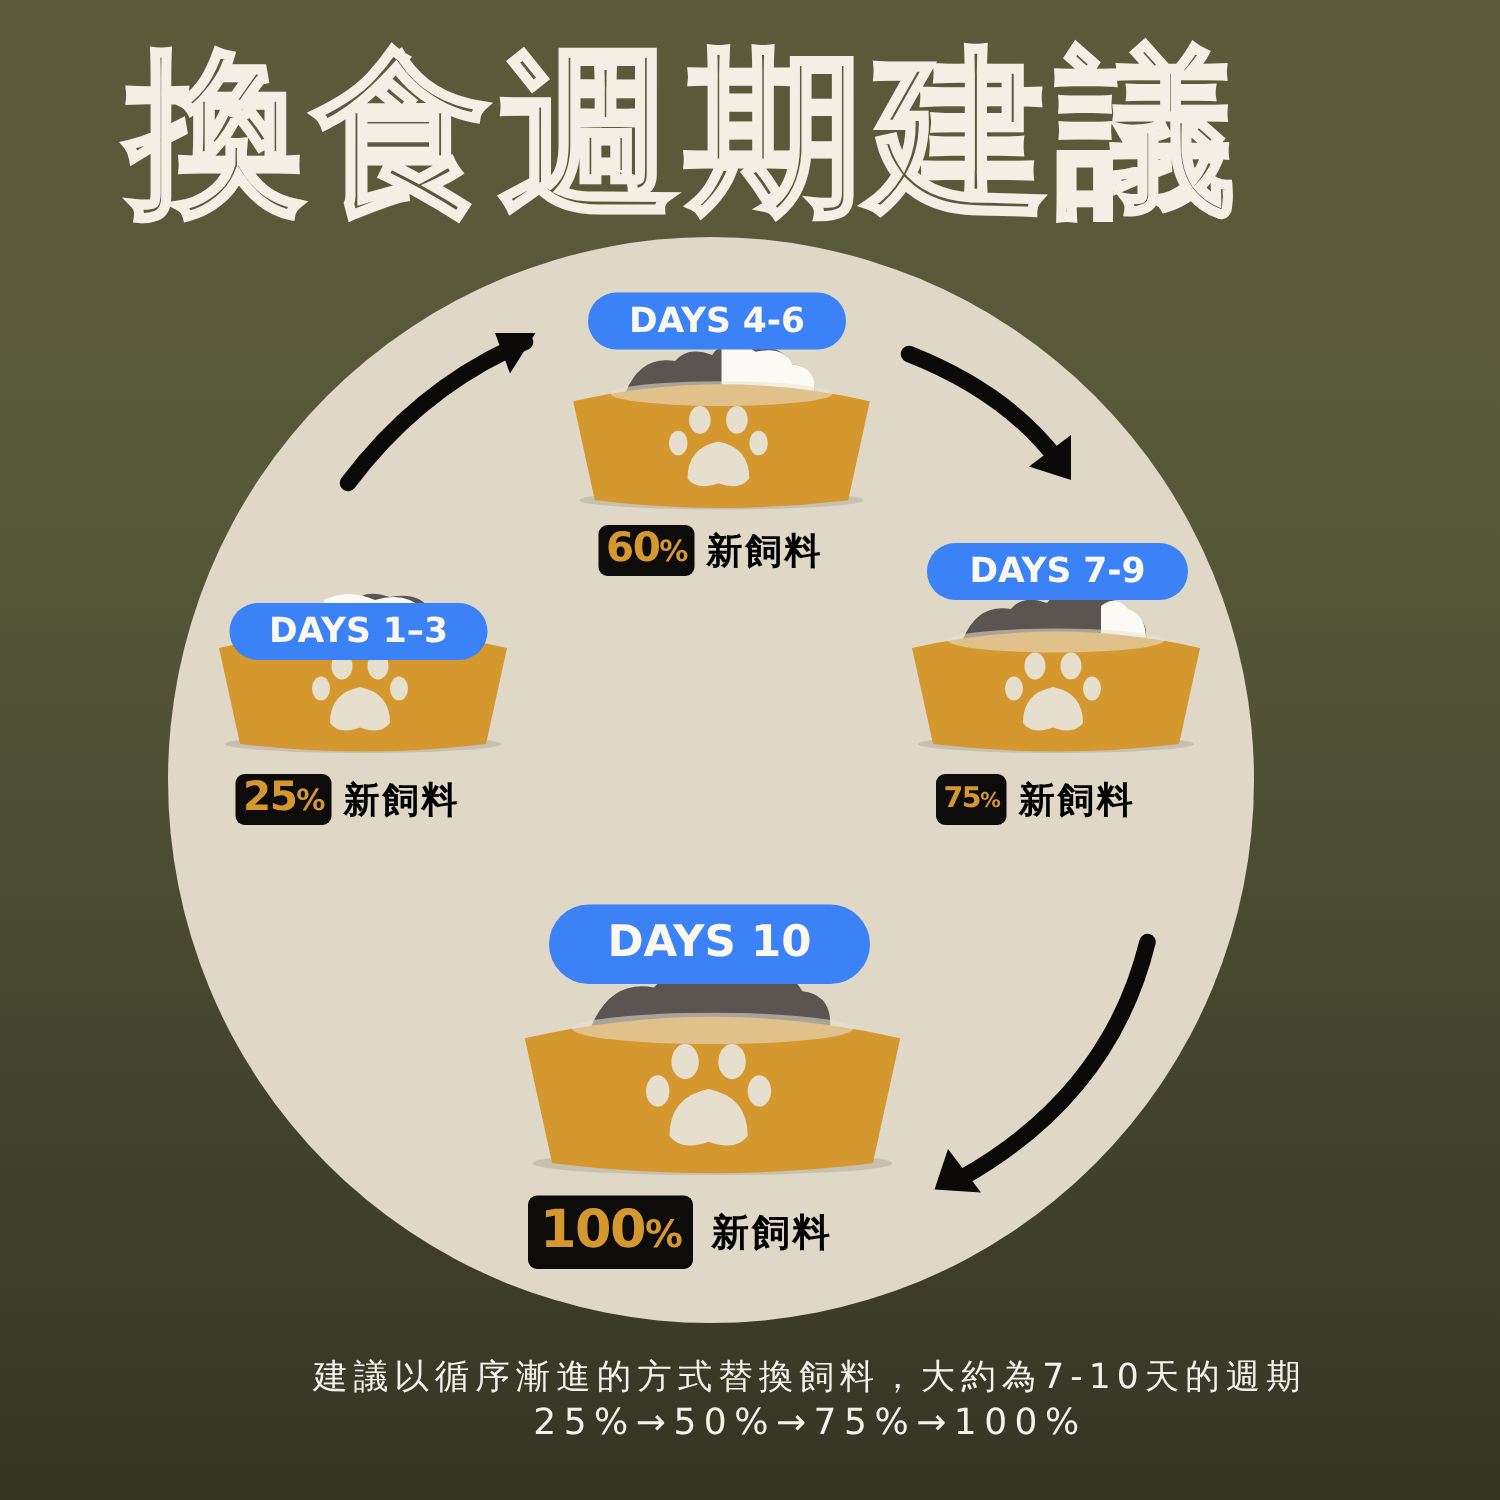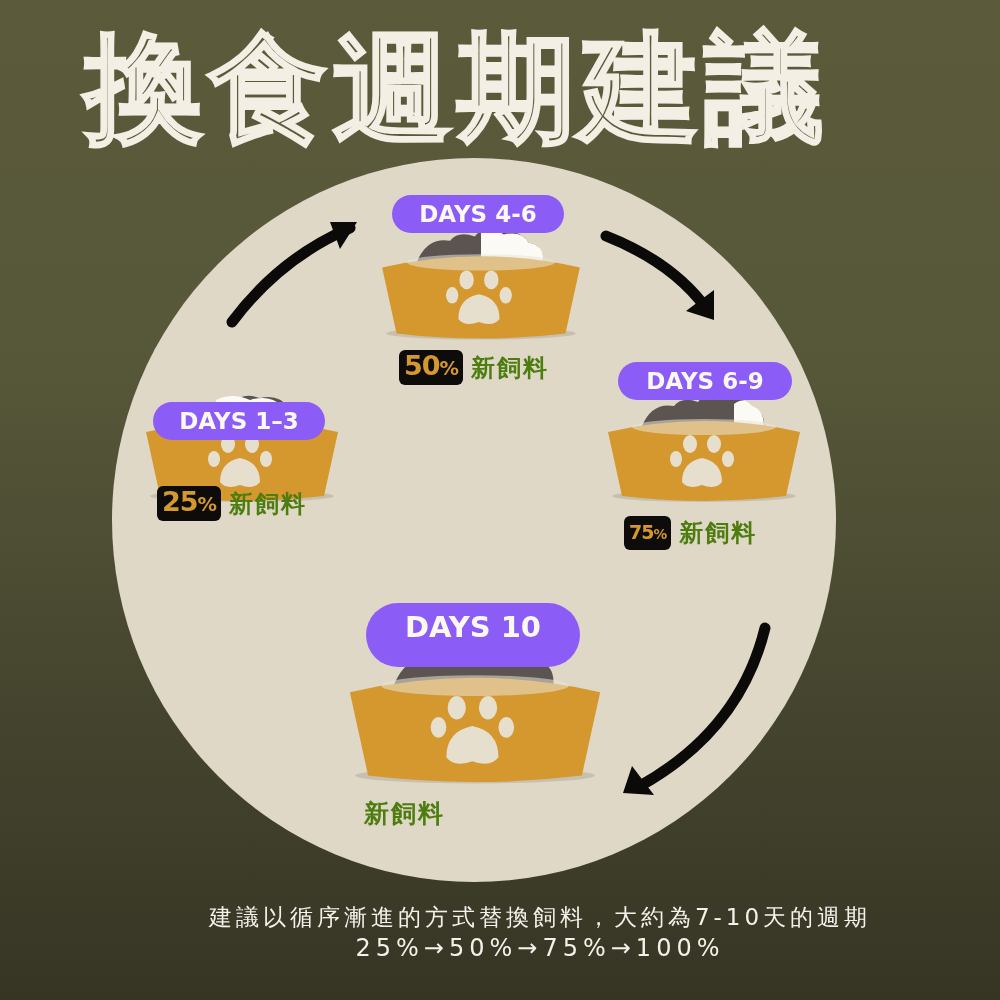--- a/index.html
+++ b/index.html
@@ -15,33 +15,33 @@
     color: transparent;
     -webkit-text-stroke: 3px #f3efe4;
   }
   .circle {
     position:absolute; left:112px; top:158px; width:724px; height:724px;
     border-radius:50%; background:#dfd8c7;
   }
   .arrows { position:absolute; left:0; top:0; width:1000px; height:1000px; pointer-events:none; }
   .stage { position:absolute; }
   .pill {
-    position:absolute; background:#8b5cf6; color:#fbf8f0;
+    position:absolute; background:#3b82f6; color:#fbf8f0;
     font-family:"DejaVu Sans", sans-serif; font-weight:bold;
     border-radius:999px; text-align:center; white-space:nowrap; z-index:3;
   }
   .bowl { position:absolute; }
   .pct-row { position:absolute; display:flex; align-items:center; white-space:nowrap; }
   .pct-box {
     background:#0d0c0a; color:#d4982f; font-weight:bold;
     font-family:"DejaVu Sans", sans-serif; border-radius:6px;
     padding:0 5px; letter-spacing:-1px;
   }
   .pct-box .sign { font-size:0.72em; }
-  .pct-label { color:#4d7c0f; font-weight:bold; font-family:"DejaVu Sans", sans-serif; margin-left:8px; letter-spacing:2px; }
+  .pct-label { color:#000000; font-weight:bold; font-family:"DejaVu Sans", sans-serif; margin-left:8px; letter-spacing:2px; }
   .footer {
     position:absolute; left:0; width:1000px; text-align:center; color:#f4f1ea;
     font-family:"DejaVu Sans", sans-serif; letter-spacing:4px;margin-left:40px;
   }
 </style>
 </head>
 <body>
 
 <div class="title">換食週期建議</div>
 
@@ -71,21 +71,21 @@
     <path d="M4 40 Q100 18 196 40 L182 104 Q100 114 18 104 Z" fill="#d4982f"></path>
     <ellipse cx="100" cy="35" rx="72" ry="8" fill="#e9e4d6" opacity="0.55"></ellipse>
     <g fill="#e6dfcd">
       <ellipse cx="86" cy="52" rx="7" ry="9"></ellipse>
       <ellipse cx="110" cy="52" rx="7" ry="9"></ellipse>
       <ellipse cx="72" cy="67" rx="6" ry="8"></ellipse>
       <ellipse cx="124" cy="67" rx="6" ry="8"></ellipse>
       <path d="M98 66 Q118 70 118 90 Q112 98 98 93 Q84 98 78 90 Q78 70 98 66 Z"></path>
     </g>
   </svg>
-  <div class="pct-row" style="left:157px; top:486px;">
+  <div class="pct-row" style="left:157px; top:516px;">
     <span class="pct-box" style="font-size:27px; line-height:32px;"><span>25</span><span class="sign">%</span></span>
     <span class="pct-label" style="font-size:24px;">新飼料</span>
   </div>
 </div>
 
 <div class="stage">
   <div class="pill" style="left:392px; top:195px; width:172px; height:38px; line-height:38px; font-size:23px;">DAYS 4-6</div>
   <svg class="bowl" style="left:378px; top:226px;" width="206" height="116" viewBox="0 0 200 112">
     <ellipse cx="100" cy="104" rx="92" ry="6" fill="#b9b19e" opacity="0.6"></ellipse>
     <path d="M38 34 Q48 10 70 14 Q78 4 94 10 Q100 0 118 6 Q138 2 146 16 Q162 18 160 36 Z" fill="#5b5450"></path>
@@ -94,27 +94,27 @@
     <ellipse cx="100" cy="35" rx="72" ry="8" fill="#e9e4d6" opacity="0.55"></ellipse>
     <g fill="#e6dfcd">
       <ellipse cx="86" cy="52" rx="7" ry="9"></ellipse>
       <ellipse cx="110" cy="52" rx="7" ry="9"></ellipse>
       <ellipse cx="72" cy="67" rx="6" ry="8"></ellipse>
       <ellipse cx="124" cy="67" rx="6" ry="8"></ellipse>
       <path d="M98 66 Q118 70 118 90 Q112 98 98 93 Q84 98 78 90 Q78 70 98 66 Z"></path>
     </g>
   </svg>
   <div class="pct-row" style="left:399px; top:350px;">
-    <span class="pct-box" style="font-size:27px; line-height:32px;"><span>50</span><span class="sign">%</span></span>
+    <span class="pct-box" style="font-size:27px; line-height:32px;"><span>60</span><span class="sign">%</span></span>
     <span class="pct-label" style="font-size:24px;">新飼料</span>
   </div>
 </div>
 
 <div class="stage">
-  <div class="pill" style="left:618px; top:362px; width:174px; height:38px; line-height:38px; font-size:23px;">DAYS 6-9</div>
+  <div class="pill" style="left:618px; top:362px; width:174px; height:38px; line-height:38px; font-size:23px;">DAYS 7-9</div>
   <svg class="bowl" style="left:604px; top:392px;" width="200" height="112" viewBox="0 0 200 112">
     <ellipse cx="100" cy="104" rx="92" ry="6" fill="#b9b19e" opacity="0.6"></ellipse>
     <path d="M38 34 Q48 10 70 14 Q78 4 94 10 Q100 0 118 6 Q138 2 146 16 Q162 18 160 36 Z" fill="#5b5450"></path>
     <path d="M130 34 L130 12 Q140 4 148 14 Q160 18 160 34 Z" fill="#fbfaf5"></path>
     <path d="M4 40 Q100 18 196 40 L182 104 Q100 114 18 104 Z" fill="#d4982f"></path>
     <ellipse cx="100" cy="35" rx="72" ry="8" fill="#e9e4d6" opacity="0.55"></ellipse>
     <g fill="#e6dfcd">
       <ellipse cx="86" cy="52" rx="7" ry="9"></ellipse>
       <ellipse cx="110" cy="52" rx="7" ry="9"></ellipse>
       <ellipse cx="72" cy="67" rx="6" ry="8"></ellipse>
@@ -122,33 +122,34 @@
       <path d="M98 66 Q118 70 118 90 Q112 98 98 93 Q84 98 78 90 Q78 70 98 66 Z"></path>
     </g>
   </svg>
   <div class="pct-row" style="left:624px; top:516px;">
     <span class="pct-box" style="font-size:19px; line-height:32px;"><span>75</span><span class="sign">%</span></span>
     <span class="pct-label" style="font-size:24px;">新飼料</span>
   </div>
 </div>
 
 <div class="stage">
-  <div class="pill" style="left:366px; top:603px; width:214px; height:64px; line-height:48px; font-size:29px;">DAYS 10</div>
+  <div class="pill" style="left:366px; top:603px; width:214px; height:53px; line-height:48px; font-size:29px;">DAYS 10</div>
   <svg class="bowl" style="left:344px; top:640px;" width="262" height="146" viewBox="0 0 200 112">
     <ellipse cx="100" cy="104" rx="92" ry="6" fill="#b9b19e" opacity="0.6"></ellipse>
     <path d="M38 34 Q48 10 70 14 Q78 4 94 10 Q100 0 118 6 Q138 2 146 16 Q162 18 160 36 Z" fill="#5b5450"></path>
     <path d="M4 40 Q100 18 196 40 L182 104 Q100 114 18 104 Z" fill="#d4982f"></path>
     <ellipse cx="100" cy="35" rx="72" ry="8" fill="#e9e4d6" opacity="0.55"></ellipse>
     <g fill="#e6dfcd">
       <ellipse cx="86" cy="52" rx="7" ry="9"></ellipse>
       <ellipse cx="110" cy="52" rx="7" ry="9"></ellipse>
       <ellipse cx="72" cy="67" rx="6" ry="8"></ellipse>
       <ellipse cx="124" cy="67" rx="6" ry="8"></ellipse>
       <path d="M98 66 Q118 70 118 90 Q112 98 98 93 Q84 98 78 90 Q78 70 98 66 Z"></path>
     </g>
   </svg>
   <div class="pct-row" style="left:352px; top:797px;">
+    <span class="pct-box" style="font-size:35px; line-height:46px; padding:0 8px;"><span>100</span><span class="sign">%</span></span>
     <span class="pct-label" style="font-size:25px; margin-left:12px;">新飼料</span>
   </div>
 </div>
 
 <div class="footer" style="top:902px; font-size:23px;">建議以循序漸進的方式替換飼料，大約為7-10天的週期</div>
 <div class="footer" style="top:934px; font-size:24px; letter-spacing:5px;">25%→50%→75%→100%</div>
 
 </body></html>

